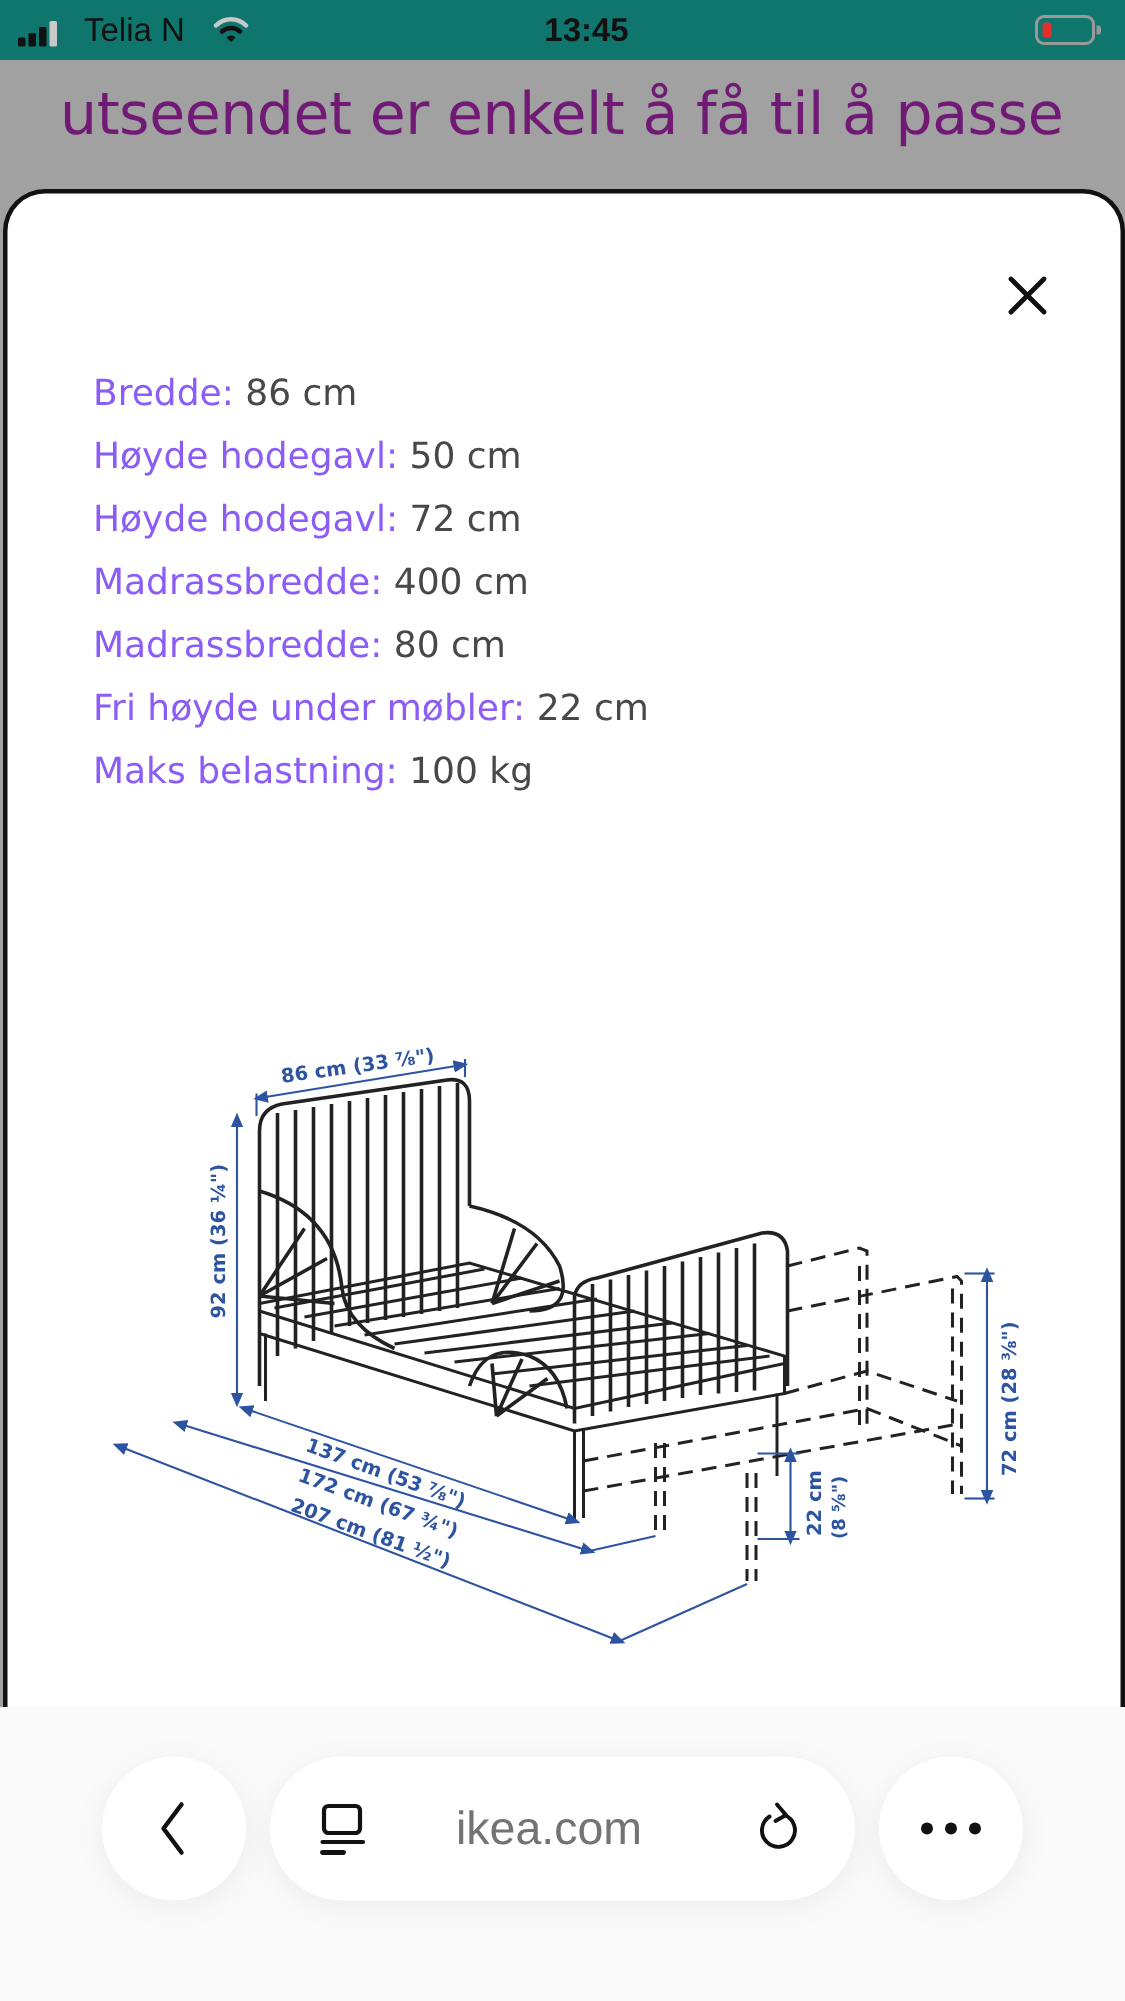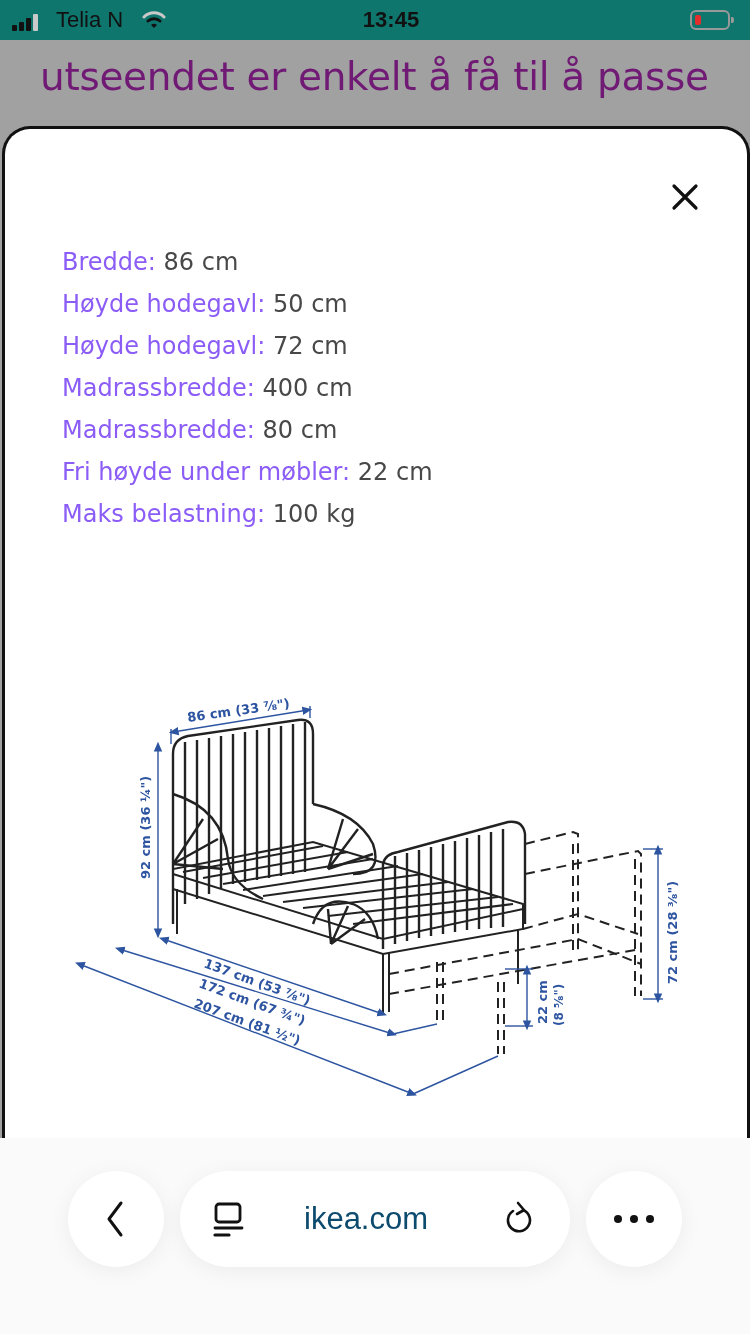--- a/index.html
+++ b/index.html
@@ -31,21 +31,21 @@
 
   .diagram { position: absolute; left: 68px; top: 565px; width: 640px; height: 420px; }
   .dim-label { font-family: "DejaVu Sans", sans-serif; font-weight: bold; fill: #2d54a0; }
 
   
   .browser-bar { position: absolute; left: 0; top: 1138px; width: 750px; height: 196px; background: #fafafa; z-index: 4; }
   .pill { position: absolute; background: #fff; border-radius: 50px; box-shadow: 0 4px 22px rgba(0,0,0,0.06); display: flex; align-items: center; justify-content: center; cursor: pointer; }
   .back-btn { left: 68px; top: 33px; width: 96px; height: 96px; border-radius: 50%; }
   .url-pill { left: 180px; top: 33px; width: 390px; height: 96px; }
   .more-btn { left: 586px; top: 33px; width: 96px; height: 96px; border-radius: 50%; }
-  .url-text { position: absolute; left: 124px; top: 30px; font-family: "Liberation Sans", sans-serif; font-size: 31px; color: #0c4a6e; }
+  .url-text { position: absolute; left: 124px; top: 30px; font-family: "Liberation Sans", sans-serif; font-size: 31px; color: #737373; }
   .reader-icon { position: absolute; left: 32px; top: 30px; }
   .reload-icon { position: absolute; left: 322px; top: 28px; }
 </style>
 </head>
 <body>
 
 <div class="status-bar">
   <div class="signal">
     <span style="height:6px"></span>
     <span style="height:9px"></span>

